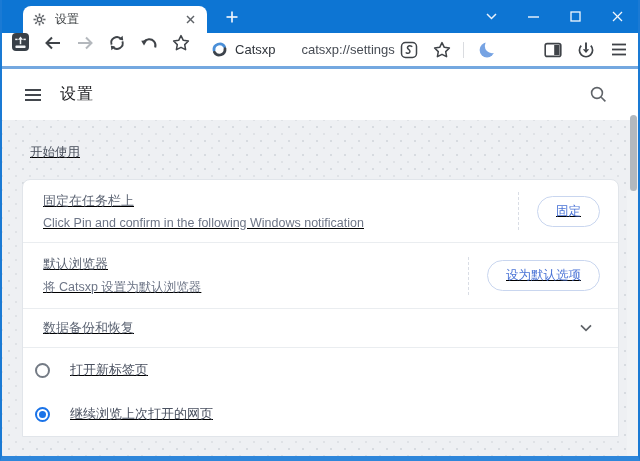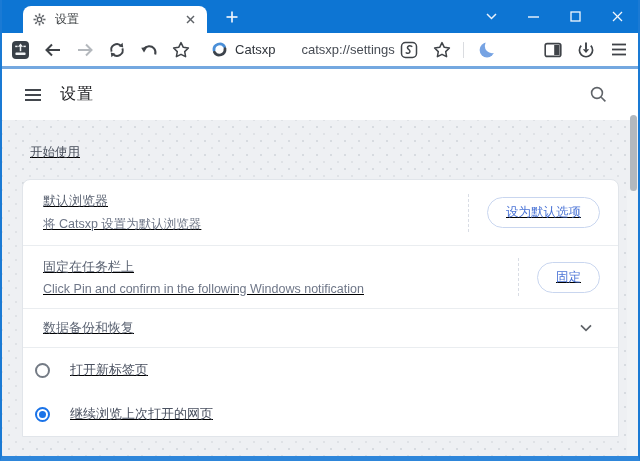--- a/index.html
+++ b/index.html
@@ -14,21 +14,21 @@
   .titlebar { height:33px; background:#0d75d3; display:flex; align-items:flex-end; flex:0 0 auto; }
   .tab { height:27px; width:184px; margin-left:21px; background:#ffffff; border-radius:8px 8px 0 0;
          display:flex; align-items:center; padding:0 9px; }
   .tab-label { flex:1; font-size:12px; color:#3c4043; margin-left:8px; white-space:nowrap; overflow:hidden; }
   .tab-close { width:16px; height:16px; display:flex; align-items:center; justify-content:center; border-radius:50%; }
   .newtab { width:26px; height:26px; margin-left:12px; margin-bottom:3px; display:flex; align-items:center; justify-content:center; }
   .win-controls { margin-left:auto; display:flex; align-items:stretch; height:33px; }
   .win-btn { width:42px; display:flex; align-items:center; justify-content:center; }
 
   
-  .toolbar { height:33px; background:#ffffff; display:flex; align-items:center; padding:0 10px; flex:0 0 auto; }
+  .toolbar { height:33px; background:#ffffff; display:flex; padding:0 10px; flex:0 0 auto; }
   .tb-ic { width:19px; height:19px; display:flex; align-items:center; justify-content:center; margin-right:13px; flex:0 0 auto; }
   .boss { width:18px; height:18px; background:#394048; border-radius:4px; display:flex; align-items:center; justify-content:center; margin-right:14px; }
   .urlbox { display:flex; align-items:baseline; align-items:center; margin-left:8px; min-width:0; }
   .brand { font-size:13px; color:#2f343b; margin-left:7px; font-weight:400; }
   .url { font-size:13px; color:#474c54; margin-left:26px; white-space:nowrap; }
   .tb-right { margin-left:auto; display:flex; align-items:center; }
   .tb-right .tb-ic { margin-right:0; margin-left:14px; }
   .tb-sep { width:1px; height:16px; background:#dadce0; margin-left:12px; }
   .gap-big { margin-left:46px !important; }
 
@@ -265,34 +265,34 @@
     </div>
   </div>
 
   <div class="content">
     <div class="section-label">开始使用</div>
 
     <div class="card">
 
       <div class="row">
         <div class="row-texts">
+          <div class="row-title">固定在任务栏上</div>
+          <div class="row-sub">Click Pin and confirm in the following Windows notification</div>
+        </div>
+        <div class="dash-sep"></div>
+        <button class="pill-btn">固定</button>
+      </div>
+
+      <div class="row">
+        <div class="row-texts">
           <div class="row-title">默认浏览器</div>
           <div class="row-sub">将 Catsxp 设置为默认浏览器</div>
         </div>
         <div class="dash-sep"></div>
         <button class="pill-btn">设为默认选项</button>
-      </div>
-
-      <div class="row">
-        <div class="row-texts">
-          <div class="row-title">固定在任务栏上</div>
-          <div class="row-sub">Click Pin and confirm in the following Windows notification</div>
-        </div>
-        <div class="dash-sep"></div>
-        <button class="pill-btn">固定</button>
       </div>
 
       <div class="row row-simple">
         <div class="row-texts">
           <div class="row-title" style="margin-bottom:0">数据备份和恢复</div>
         </div>
         <span>
           <svg width="12" height="8" viewBox="0 0 12 8">
               <polyline points="1,1.3 6,6.3 11,1.3" fill="none" stroke="#5f6368" stroke-width="1.7"></polyline>
             </svg>

